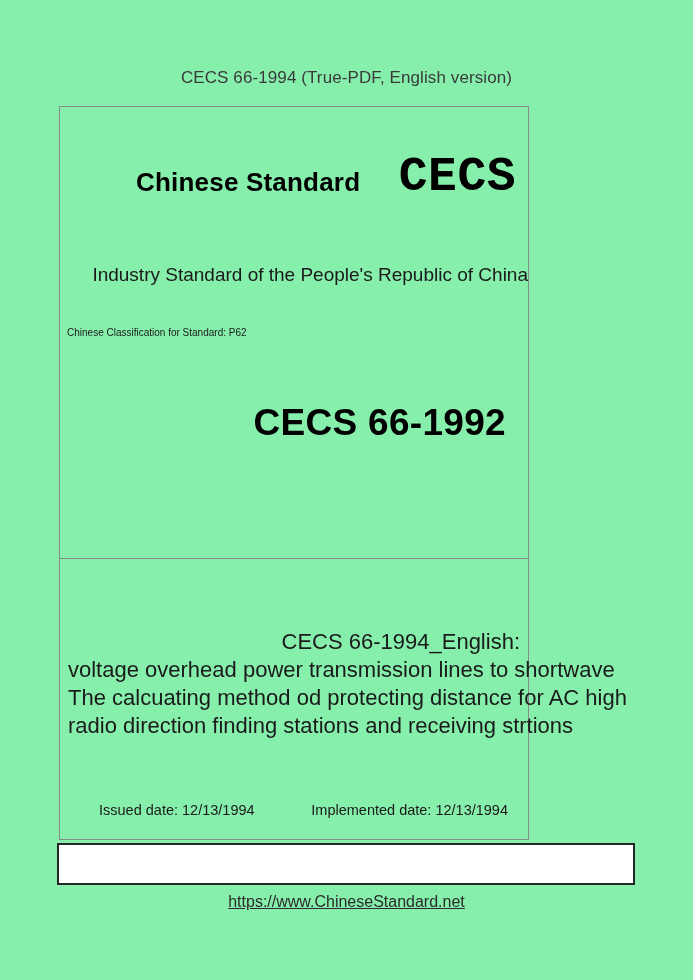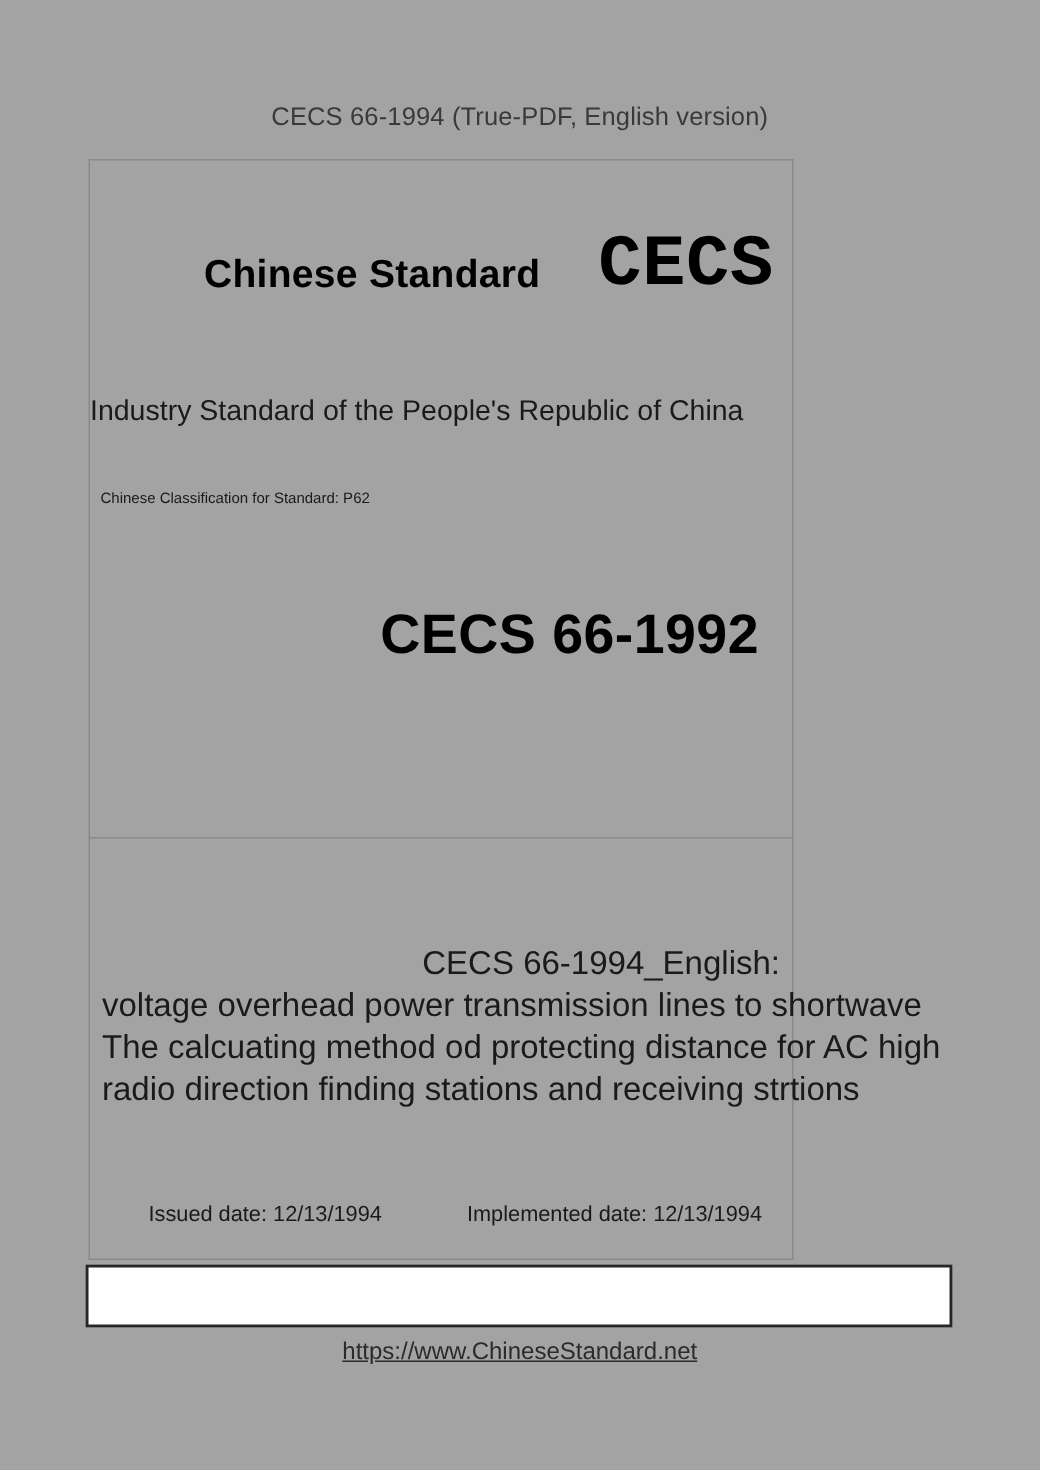--- a/index.html
+++ b/index.html
@@ -13,21 +13,21 @@
     font-family: "Liberation Sans", sans-serif;
     color: #000000;
     -webkit-font-smoothing: antialiased;
   }
 
   #page {
     position: relative;
     width: 693px;
     height: 980px;
     margin: 0 auto;
-    background: #a3a3a3;
+    background: #86efac;
     overflow: hidden;
   }
 
   
   .top-caption {
     position: absolute;
     left: 0;
     top: 68px;
     width: 693px;
     text-align: center;
@@ -95,21 +95,21 @@
     line-height: 1;
     white-space: nowrap;
     font-family: Liberation Mono, monospace;
   }
 
   .industry-line {
     position: absolute;
     left: 0;
     right: 0;
     top: 157px;
-    text-align: left;
+    text-align: right;
     font-size: 19px;
     color: #1a1a1a;
     white-space: nowrap;
   }
 
   .classification-line {
     position: absolute;
     left: 7px;
     top: 220px;
     font-size: 10px;

